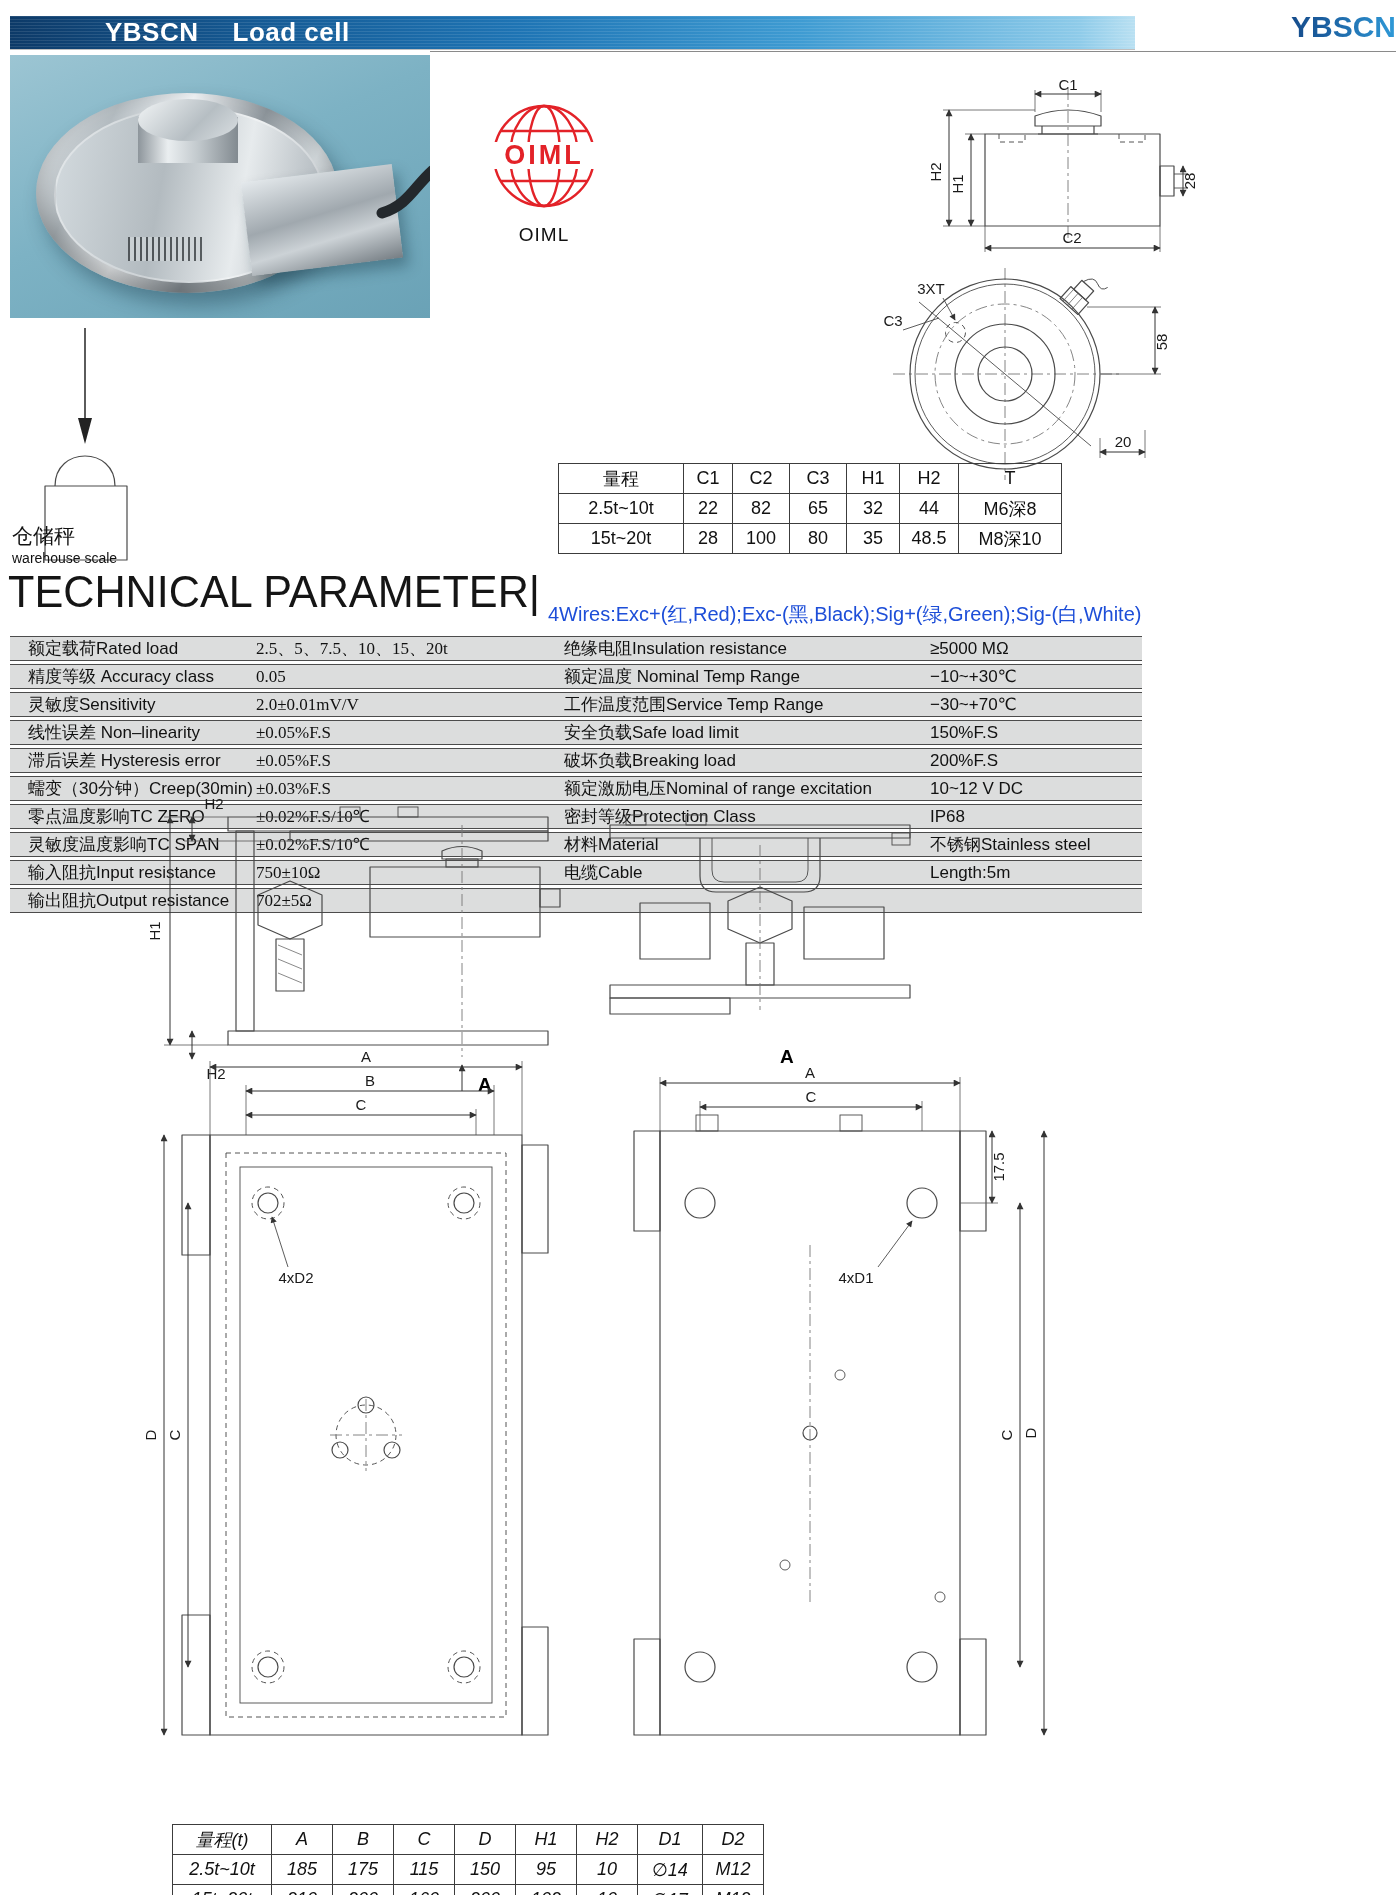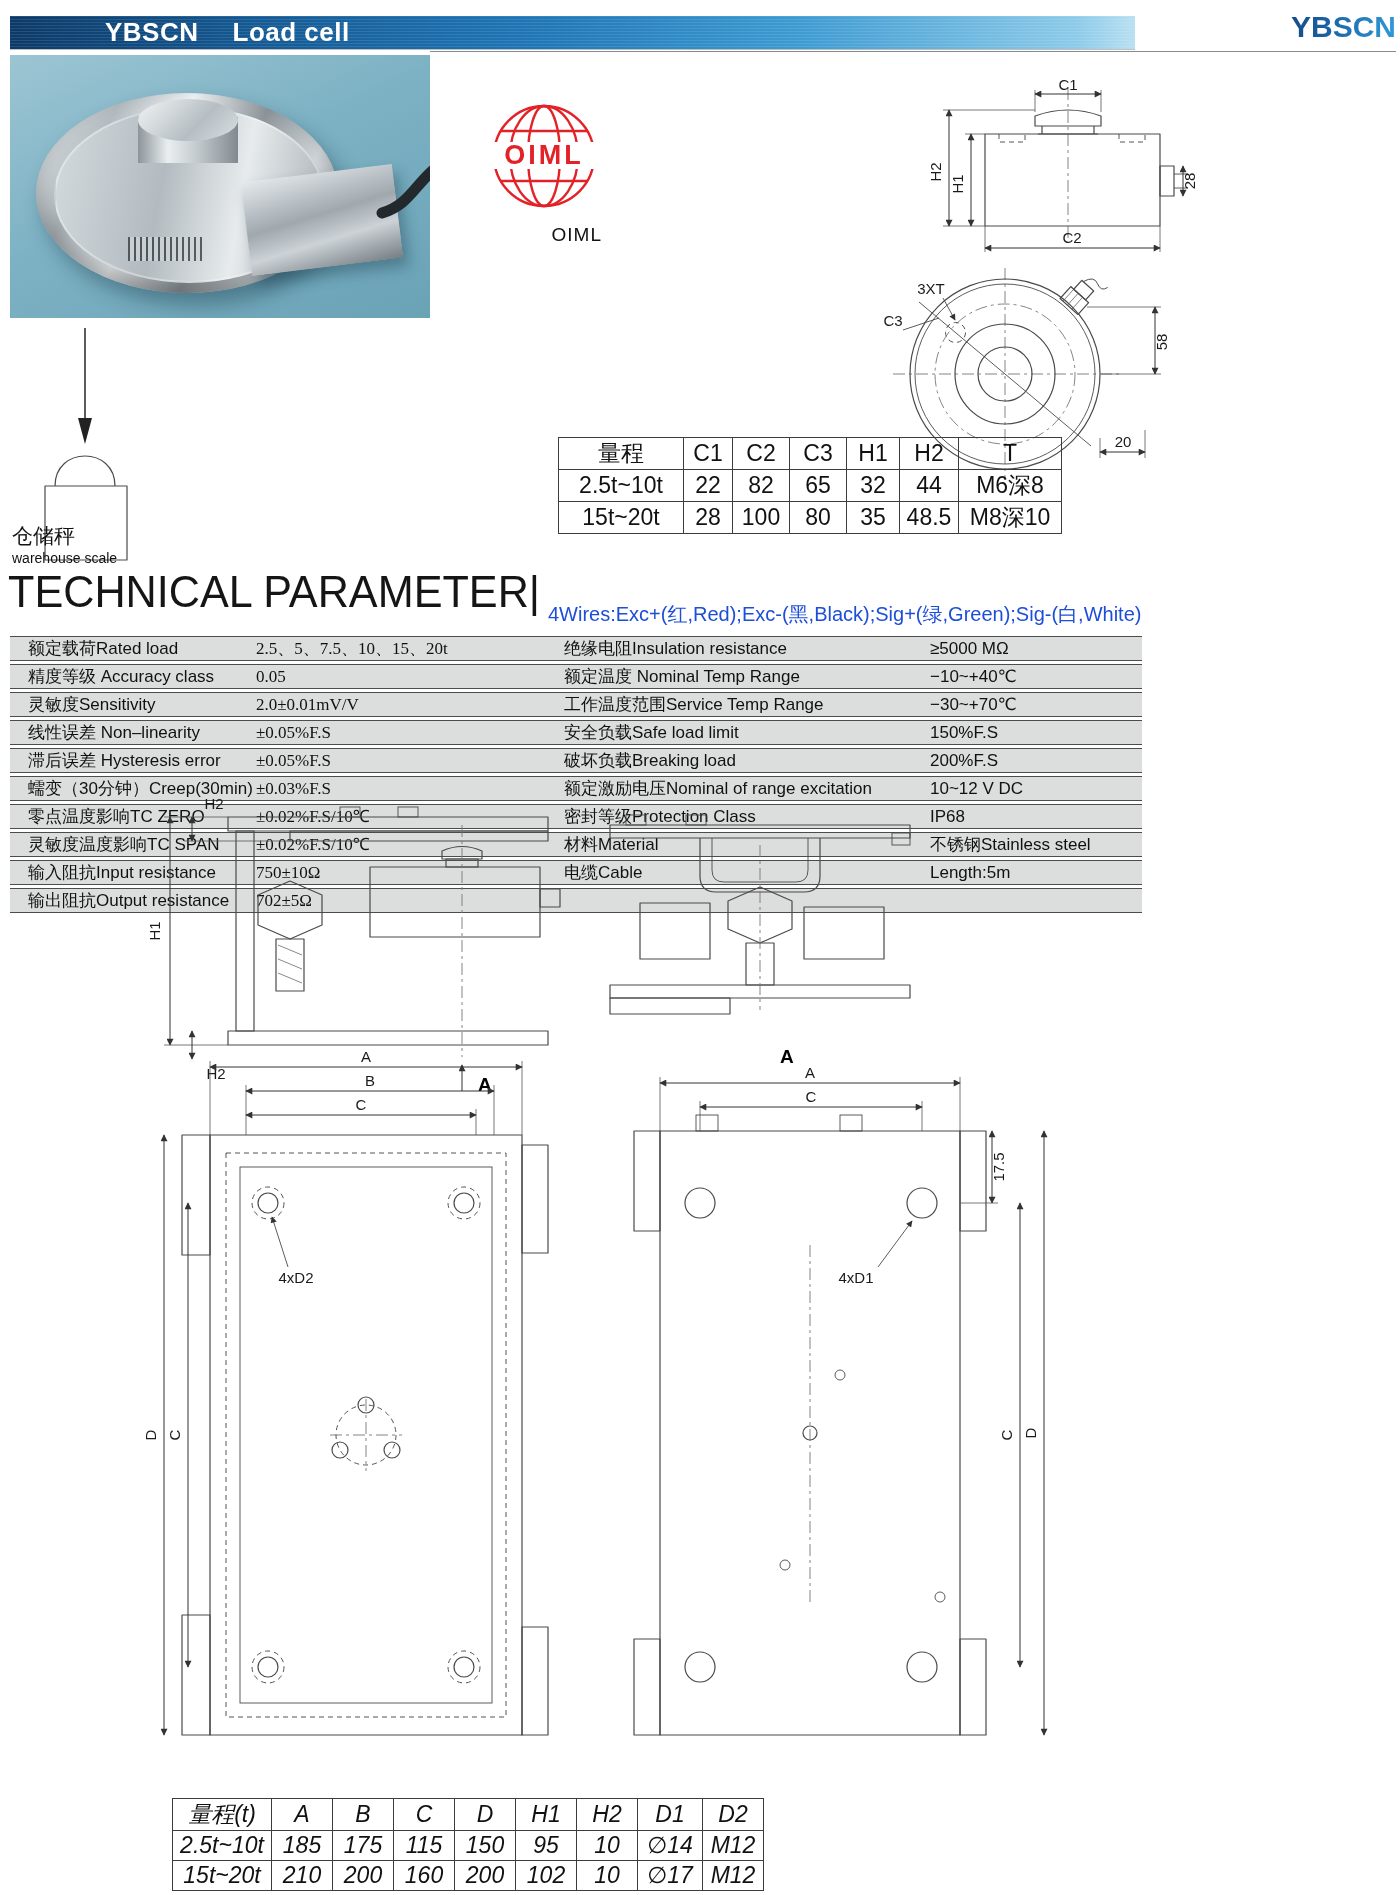--- a/index.html
+++ b/index.html
@@ -34,29 +34,29 @@
     background:linear-gradient(90deg,#8d959b,#eaeef0 30%,#c2c9cd 60%,#828a90);}
   .cap-top{position:absolute;left:128px;top:44px;width:100px;height:42px;border-radius:50%;
     background:linear-gradient(135deg,#f2f5f6,#b6bec3 60%,#dbe0e3);}
   .blockk{position:absolute;left:236px;top:118px;width:152px;height:94px;transform:rotate(-7deg);
     background:linear-gradient(170deg,#e4e9ec 0%,#a0a8ae 45%,#ccd2d6 68%,#767e84 100%);
     box-shadow:5px 9px 14px rgba(15,45,60,.35);}
   .sticker{position:absolute;left:118px;top:182px;width:74px;height:24px;
     background:repeating-linear-gradient(90deg,#2e3336 0 2px,#cfd5d8 2px 6px);opacity:.75;}
 
   
-  .oiml{left:486px;top:102px;width:116px;text-align:right;}
+  .oiml{left:486px;top:102px;width:116px;text-align:center;}
   .oiml-cap{margin-top:6px;font-size:19px;color:#111;letter-spacing:1px;}
 
   
   .wh-cn{left:12px;top:522px;font-size:21px;}
   .wh-en{left:12px;top:550px;font-size:14px;}
 
   
-  table.dim{border-collapse:collapse;font-size:23px;}
+  table.dim{border-collapse:collapse;font-size:18px;margin-top:26px;}
   table.dim td,table.dim th{border:1.5px solid #3c3c3c;text-align:center;height:29px;
     font-weight:normal;padding:0 3px;white-space:nowrap;}
   .t1{left:558px;top:437px;}
   .t2{left:172px;top:1798px;font-style:italic;}
 
   
   .tp-head{left:8px;top:566px;font-size:45px;letter-spacing:0px;color:#151515;
     transform:scaleX(.96);transform-origin:left;white-space:nowrap;}
   .tp-wires{left:548px;top:601px;font-size:20px;white-space:nowrap;color:#1d4ed8;}
   .spec{left:10px;top:636px;width:1132px;}
@@ -241,21 +241,21 @@
     <div class="spec-row">
       <span class="sc1">额定载荷Rated load</span>
         <span class="sc2">2.5、5、7.5、10、15、20t</span>
         <span class="sc3">绝缘电阻Insulation resistance</span>
         <span class="sc4">≥5000 MΩ</span>
     </div>
     <div class="spec-row">
       <span class="sc1">精度等级 Accuracy class</span>
         <span class="sc2">0.05</span>
         <span class="sc3">额定温度 Nominal Temp Range</span>
-        <span class="sc4">−10~+40℃</span>
+        <span class="sc4">−10~+30℃</span>
     </div>
     <div class="spec-row">
       <span class="sc1">灵敏度Sensitivity</span>
         <span class="sc2">2.0±0.01mV/V</span>
         <span class="sc3">工作温度范围Service Temp Range</span>
         <span class="sc4">−30~+70℃</span>
     </div>
     <div class="spec-row">
       <span class="sc1">线性误差 Non–linearity</span>
         <span class="sc2">±0.05%F.S</span>

